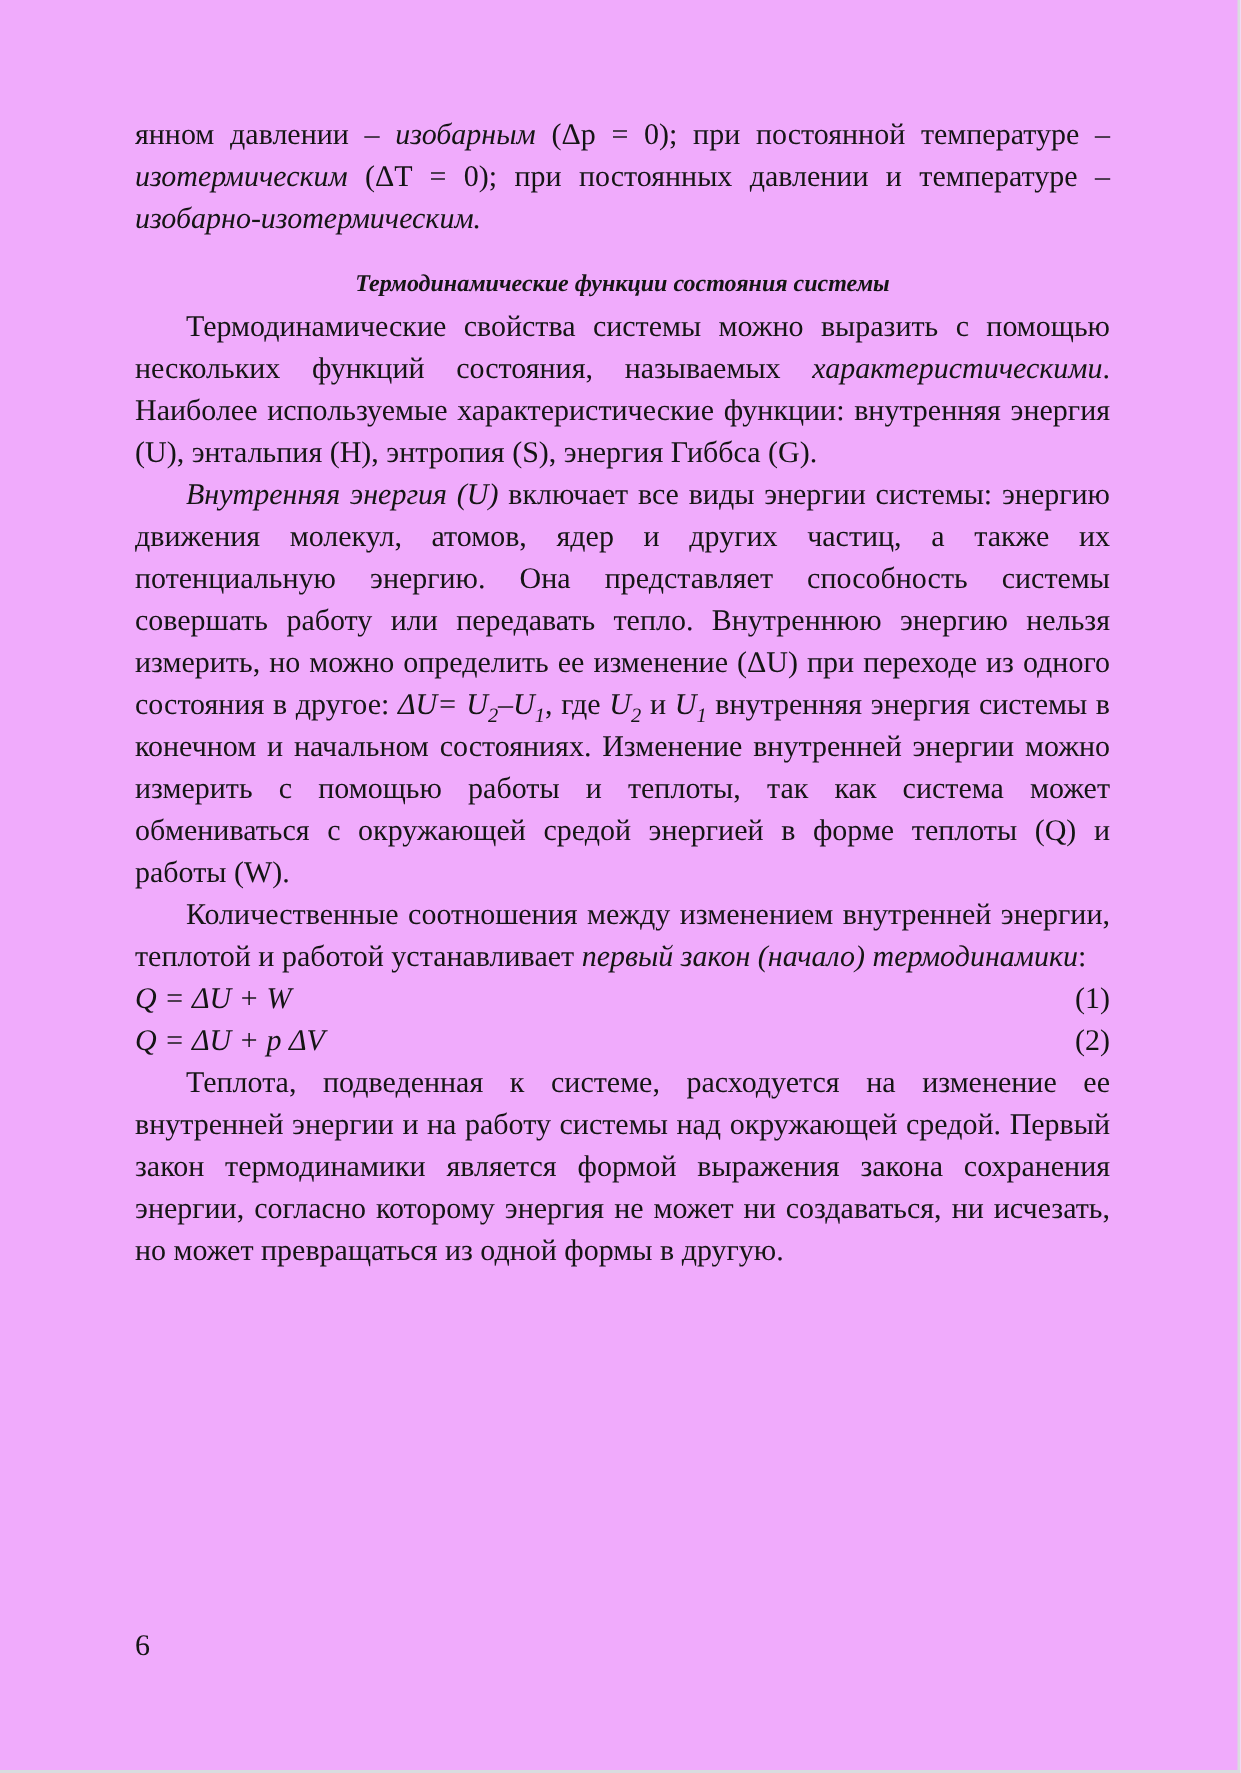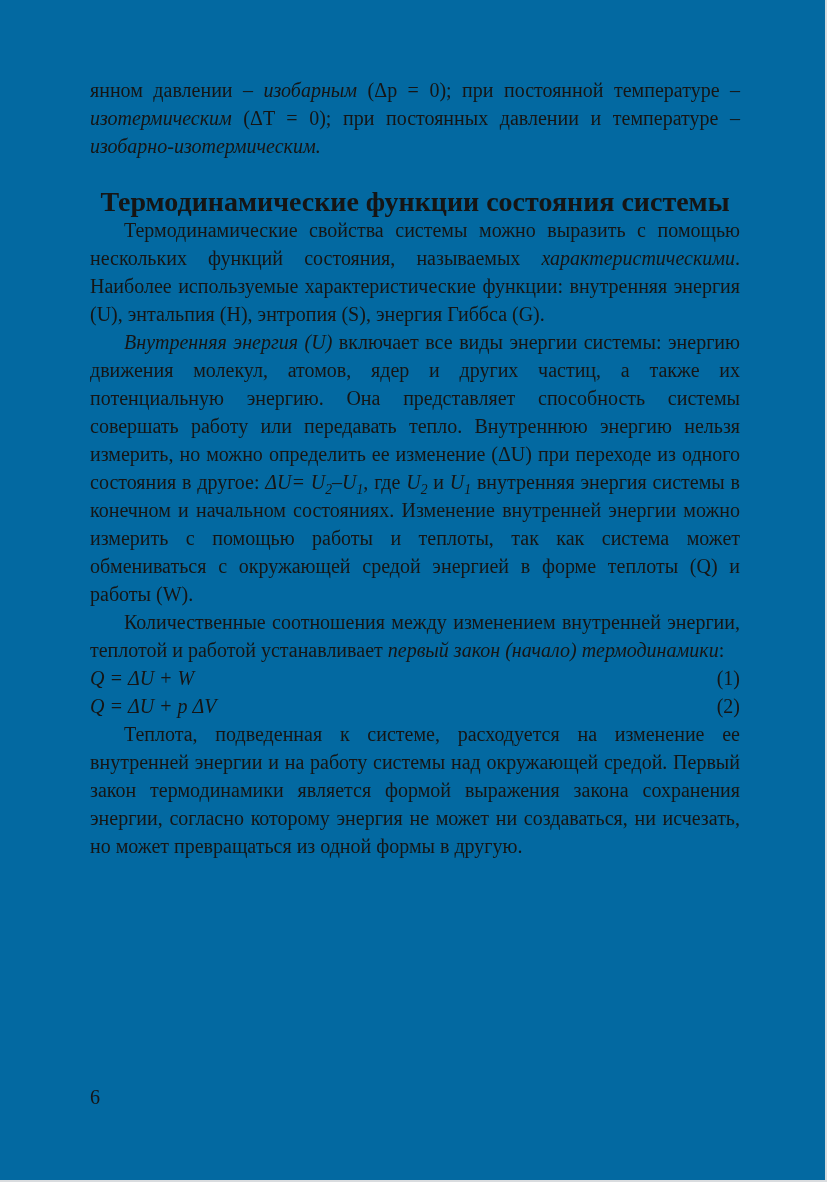--- a/index.html
+++ b/index.html
@@ -5,44 +5,45 @@
   * { margin: 0; padding: 0; box-sizing: border-box; }
   html, body { background: #ffffff; }
   body {
     font-family: "Liberation Serif", "DejaVu Serif", serif;
     color: #151515;
   }
   .sheet {
     position: relative;
     width: 827px;
     height: 1182px;
-    background: #0369a1;
+    background: #f0abfc;
     overflow: hidden;
     box-shadow: inset -2px 0 0 #d9dcdf, inset 0 -2px 0 #d9dcdf;
   }
   .text-block {
     position: absolute;
     left: 90px;
     top: 76px;
     width: 650px;
     font-size: 20px;
     line-height: 28px;
     text-align: justify;
   }
   .para { text-indent: 0; }
   .para.indent { text-indent: 34px; }
   .i  { font-style: italic; }
   .bi { font-style: italic; font-weight: normal; }
   sub { font-size: 0.68em; line-height: 0; }
   .heading {
-    font-size: 28px;
+    font-size: 16px;
     font-weight: bold;
+    font-style: italic;
     text-align: center;
     text-indent: 0;
-    margin-top: 28px;
+    margin-top: 16px;
   }
   .equation {
     position: relative;
     text-indent: 0;
   }
   .eq-number {
     position: absolute;
     right: 0;
     top: 0;
     font-style: normal;

